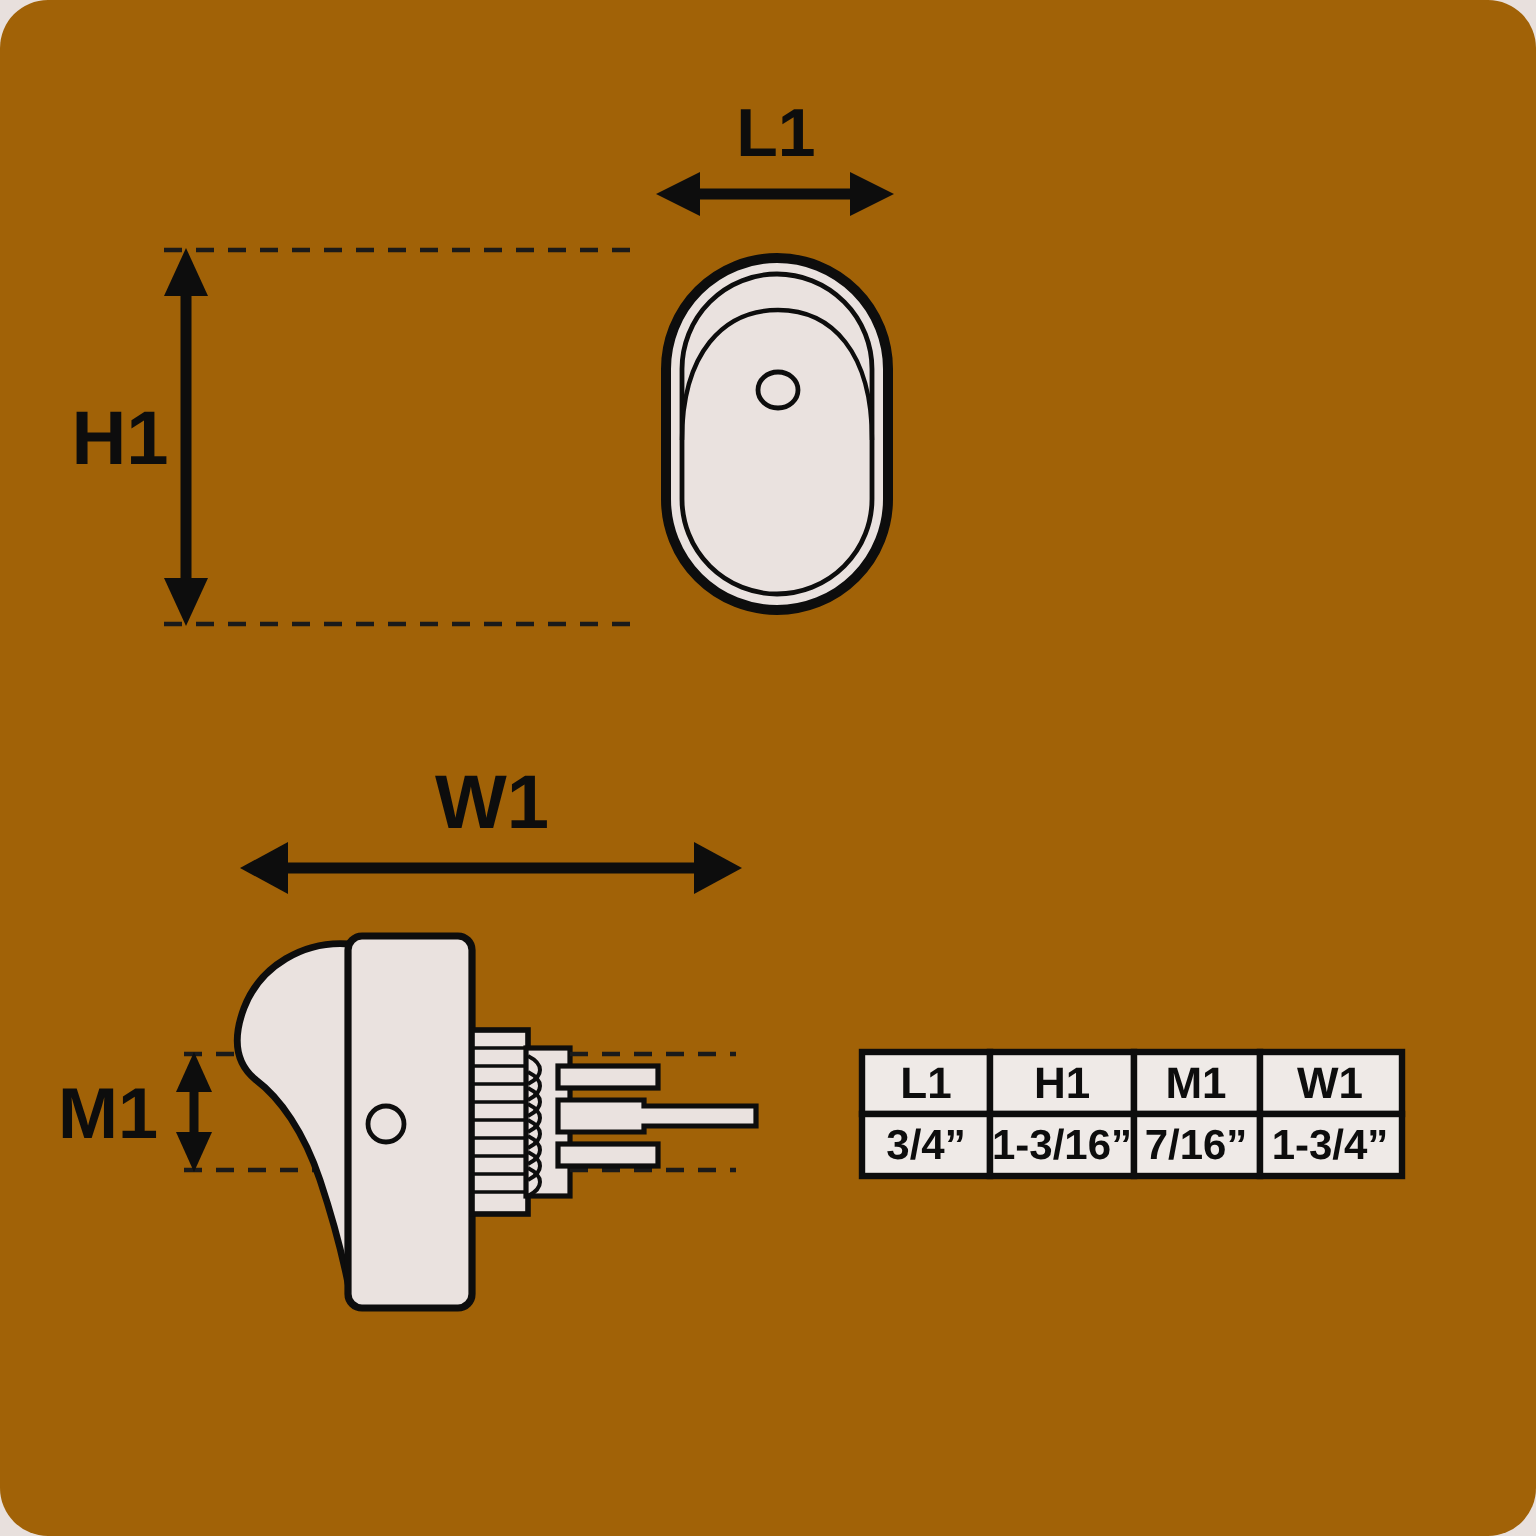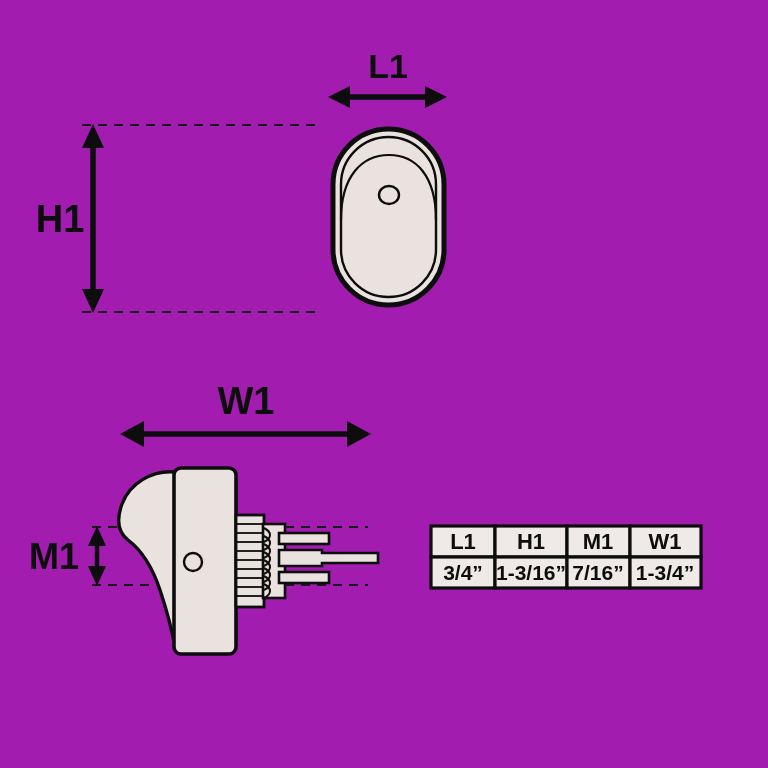--- a/index.html
+++ b/index.html
@@ -11,21 +11,22 @@
   body {
     width: 768px;
     height: 768px;
     overflow: hidden;
     font-family: "Liberation Sans", sans-serif;
   }
   #stage {
     position: relative;
     width: 768px;
     height: 768px;
-    background: #a21caf;
+    background: #a16207;
+    border-radius: 24px;
   }
   svg.drawing {
     position: absolute;
     left: 0;
     top: 0;
     width: 768px;
     height: 768px;
     display: block;
   }
   .dim-label {

